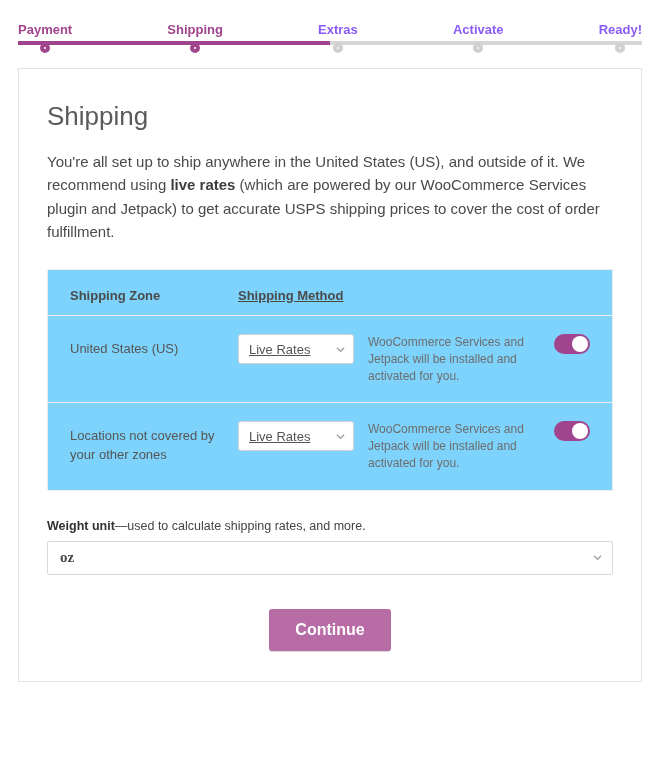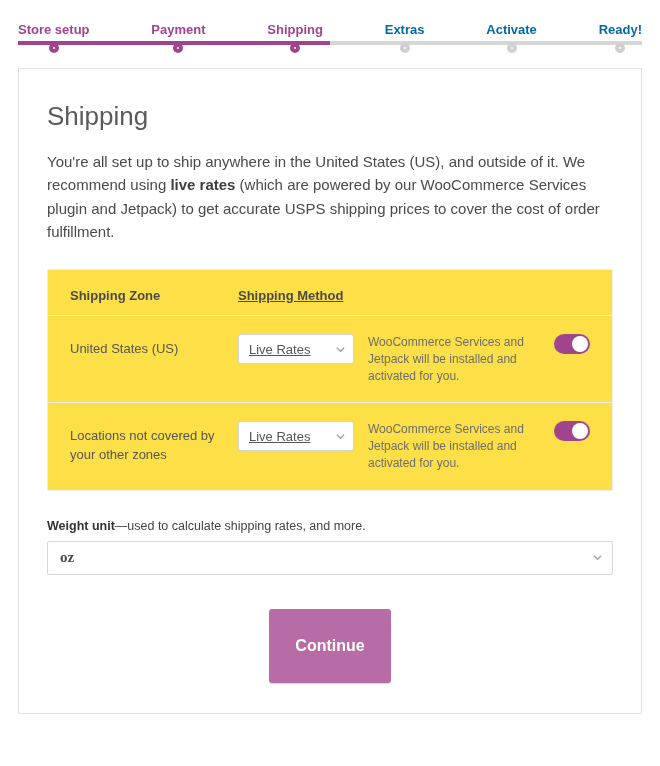--- a/index.html
+++ b/index.html
@@ -37,21 +37,21 @@
     position: relative;
     display: flex;
     justify-content: space-between;
   }
   .step {
     display: flex;
     flex-direction: column;
     align-items: center;
     font-size: 13px;
     font-weight: 600;
-    color: #0369a1;
+    color: #8b5cf6;
     cursor: pointer;
   }
   .step.done, .step.current { color: #a0448e; }
   .step-label { margin-bottom: 6px; }
   .step-dot {
     width: 10px; height: 10px;
     border-radius: 50%;
     background: #ffffff;
     border: 4px solid #cfcfcf;
     z-index: 2;
@@ -79,21 +79,21 @@
     line-height: 1.55;
     color: #4a4a4a;
     margin: 0 0 26px;
   }
   .intro b { font-weight: 700; color: #3d3d3d; }
 
   
   .zone-box {
     border: 1px solid #ececec;
     border-radius: 2px;
-    background: #fde047;
+    background: #7dd3fc;
   }
   .zone-header {
     display: flex;
     padding: 18px 22px 12px;
     font-size: 13px;
     font-weight: 700;
     color: #4a4a4a;
   }
   .col-zone   { width: 168px; }
   .col-method { width: 130px; text-decoration: underline; }
@@ -176,38 +176,34 @@
     justify-content: center;
     margin-top: 34px;
   }
   .continue {
     background: #b76ca6;
     color: #fff;
     font-size: 16px;
     font-weight: 700;
     border: none;
     border-radius: 3px;
-    padding: 28px 26px;
+    padding: 12px 26px;
     cursor: pointer;
     box-shadow: 0 1px 0 rgba(0,0,0,.15);
   }
 </style>
 </head>
 <body>
 
 <div class="page">
 
   <div class="stepper">
     <div class="step-track"></div>
     <div class="step-track-fill" style="width:50%"></div>
     <div class="steps">
-      <div class="step done">
-        <span class="step-label">Store setup</span>
-        <span class="step-dot"></span>
-      </div>
       <div class="step done">
         <span class="step-label">Payment</span>
         <span class="step-dot"></span>
       </div>
       <div class="step current">
         <span class="step-label">Shipping</span>
         <span class="step-dot"></span>
       </div>
       <div class="step">
         <span class="step-label">Extras</span>

